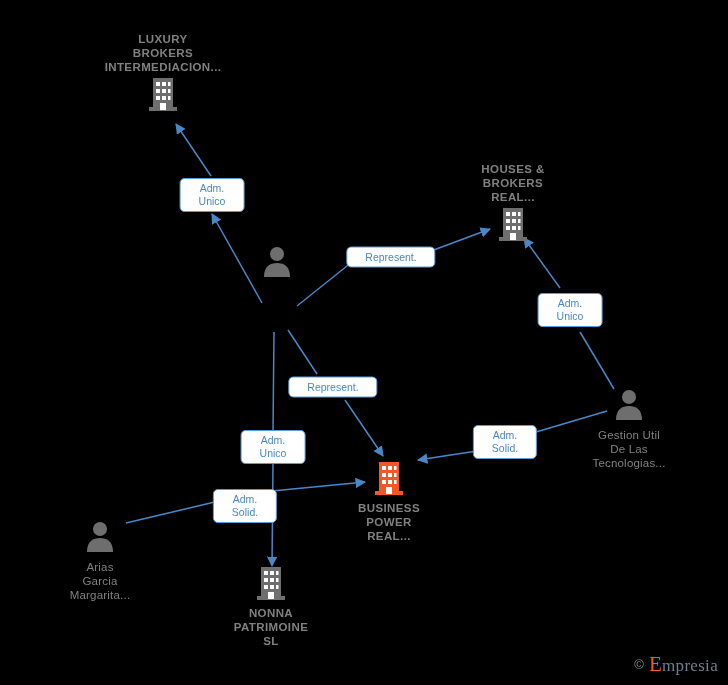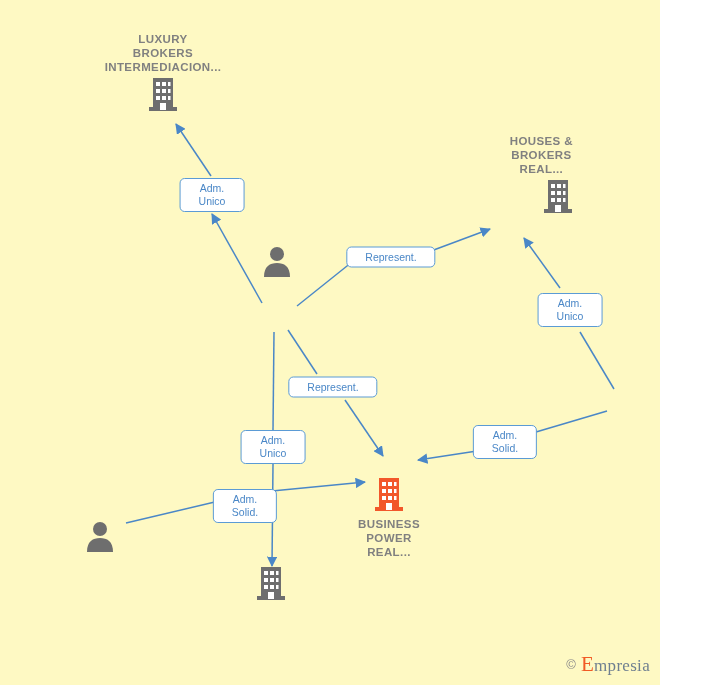--- a/index.html
+++ b/index.html
@@ -5,23 +5,23 @@
   html, body {
     margin: 0;
     padding: 0;
     background: #ffffff;
   }
   body {
     font-family: "Liberation Sans", sans-serif;
   }
   #canvas {
     position: relative;
-    width: 660px;
+    width: 728px;
     height: 685px;
-    background: #fef9c3;
+    background: #000000;
     overflow: hidden;
   }
   #edges {
     position: absolute;
     left: 0;
     top: 0;
     width: 728px;
     height: 685px;
   }
   .node {
@@ -152,21 +152,21 @@
             <rect x="8" y="19" width="4" height="4"></rect>
             <rect x="14" y="19" width="4" height="4"></rect>
             <rect x="20" y="19" width="2.5" height="4"></rect>
             <rect x="12" y="26" width="6" height="7"></rect>
           </g>
         </g>
       </svg>
     </span>
   </div>
 
-  <div class="node company caption-above" style="left:513px; top:134px;align-items:flex-end;">
+  <div class="node company caption-above" style="left:513px; top:162px;">
     <span class="caption">HOUSES &amp;<br>BROKERS<br>REAL...</span>
     <span class="glyph">
       <svg width="30" height="38" viewBox="0 0 30 38" xmlns="http://www.w3.org/2000/svg">
         <g fill="#6e6e6e">
           <rect x="5" y="1" width="20" height="32"></rect>
           <rect x="1" y="30" width="28" height="4"></rect>
           <g fill="#ffffff">
             <rect x="8" y="5" width="4" height="4"></rect>
             <rect x="14" y="5" width="4" height="4"></rect>
             <rect x="20" y="5" width="2.5" height="4"></rect>
@@ -187,54 +187,66 @@
     <span class="glyph">
       <svg width="30" height="32" viewBox="0 0 30 32" xmlns="http://www.w3.org/2000/svg">
         <g fill="#6e6e6e">
           <circle cx="15" cy="9" r="7"></circle>
           <path d="M 2 32 C 2 21 8 18 15 18 C 22 18 28 21 28 32 Z"></path>
         </g>
       </svg>
     </span>
   </div>
 
-
-  <div class="node company focus" style="left:389px; top:477px;">
-    <span class="glyph">
-      <svg width="30" height="38" viewBox="0 0 30 38" xmlns="http://www.w3.org/2000/svg">
-        <g fill="#f2572a">
-          <rect x="5" y="1" width="20" height="32"></rect>
-          <rect x="1" y="30" width="28" height="4"></rect>
-          <g fill="#ffffff">
-            <rect x="8" y="5" width="4" height="4"></rect>
-            <rect x="14" y="5" width="4" height="4"></rect>
-            <rect x="20" y="5" width="2.5" height="4"></rect>
-            <rect x="8" y="12" width="4" height="4"></rect>
-            <rect x="14" y="12" width="4" height="4"></rect>
-            <rect x="20" y="12" width="2.5" height="4"></rect>
-            <rect x="8" y="19" width="4" height="4"></rect>
-            <rect x="14" y="19" width="4" height="4"></rect>
-            <rect x="20" y="19" width="2.5" height="4"></rect>
-            <rect x="12" y="26" width="6" height="7"></rect>
-          </g>
-        </g>
-      </svg>
-    </span>
-    <span class="caption">BUSINESS<br>POWER<br>REAL...</span>
-  </div>
-
-  <div class="node person" style="left:100px; top:520px;">
+  <div class="node person" style="left:629px; top:388px;">
     <span class="glyph">
       <svg width="30" height="32" viewBox="0 0 30 32" xmlns="http://www.w3.org/2000/svg">
         <g fill="#6e6e6e">
           <circle cx="15" cy="9" r="7"></circle>
           <path d="M 2 32 C 2 21 8 18 15 18 C 22 18 28 21 28 32 Z"></path>
         </g>
       </svg>
     </span>
+    <span class="caption">Gestion Util<br>De Las<br>Tecnologias...</span>
+  </div>
+
+  <div class="node company focus" style="left:389px; top:461px;">
+    <span class="glyph">
+      <svg width="30" height="38" viewBox="0 0 30 38" xmlns="http://www.w3.org/2000/svg">
+        <g fill="#f2572a">
+          <rect x="5" y="1" width="20" height="32"></rect>
+          <rect x="1" y="30" width="28" height="4"></rect>
+          <g fill="#ffffff">
+            <rect x="8" y="5" width="4" height="4"></rect>
+            <rect x="14" y="5" width="4" height="4"></rect>
+            <rect x="20" y="5" width="2.5" height="4"></rect>
+            <rect x="8" y="12" width="4" height="4"></rect>
+            <rect x="14" y="12" width="4" height="4"></rect>
+            <rect x="20" y="12" width="2.5" height="4"></rect>
+            <rect x="8" y="19" width="4" height="4"></rect>
+            <rect x="14" y="19" width="4" height="4"></rect>
+            <rect x="20" y="19" width="2.5" height="4"></rect>
+            <rect x="12" y="26" width="6" height="7"></rect>
+          </g>
+        </g>
+      </svg>
+    </span>
+    <span class="caption">BUSINESS<br>POWER<br>REAL...</span>
+  </div>
+
+  <div class="node person" style="left:100px; top:520px;">
+    <span class="glyph">
+      <svg width="30" height="32" viewBox="0 0 30 32" xmlns="http://www.w3.org/2000/svg">
+        <g fill="#6e6e6e">
+          <circle cx="15" cy="9" r="7"></circle>
+          <path d="M 2 32 C 2 21 8 18 15 18 C 22 18 28 21 28 32 Z"></path>
+        </g>
+      </svg>
+    </span>
+    <span class="caption">Arias<br>Garcia<br>Margarita...</span>
   </div>
 
   <div class="node company" style="left:271px; top:566px;">
     <span class="glyph">
       <svg width="30" height="38" viewBox="0 0 30 38" xmlns="http://www.w3.org/2000/svg">
         <g fill="#6e6e6e">
           <rect x="5" y="1" width="20" height="32"></rect>
           <rect x="1" y="30" width="28" height="4"></rect>
           <g fill="#ffffff">
             <rect x="8" y="5" width="4" height="4"></rect>
@@ -244,20 +256,21 @@
             <rect x="14" y="12" width="4" height="4"></rect>
             <rect x="20" y="12" width="2.5" height="4"></rect>
             <rect x="8" y="19" width="4" height="4"></rect>
             <rect x="14" y="19" width="4" height="4"></rect>
             <rect x="20" y="19" width="2.5" height="4"></rect>
             <rect x="12" y="26" width="6" height="7"></rect>
           </g>
         </g>
       </svg>
     </span>
+    <span class="caption">NONNA<br>PATRIMOINE<br>SL</span>
   </div>
 
   <div class="edge-label" style="left:212px; top:195px;">Adm.<br>Unico</div>
 
   <div class="edge-label" style="left:391px; top:257px;">Represent.</div>
 
   <div class="edge-label" style="left:570px; top:310px;">Adm.<br>Unico</div>
 
   <div class="edge-label" style="left:333px; top:387px;">Represent.</div>
 

